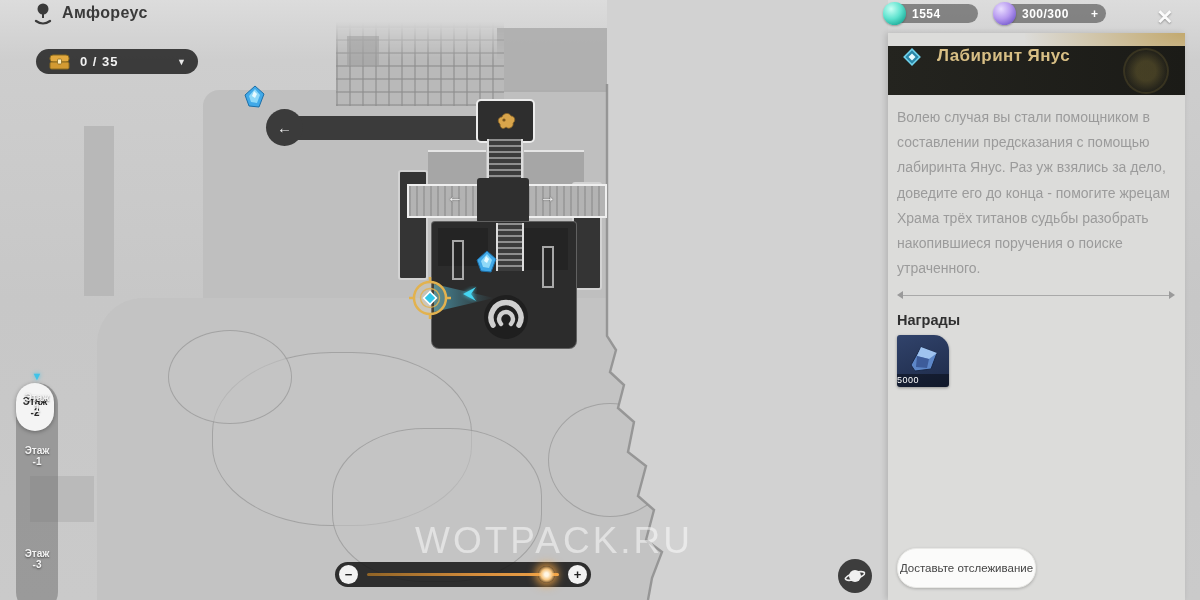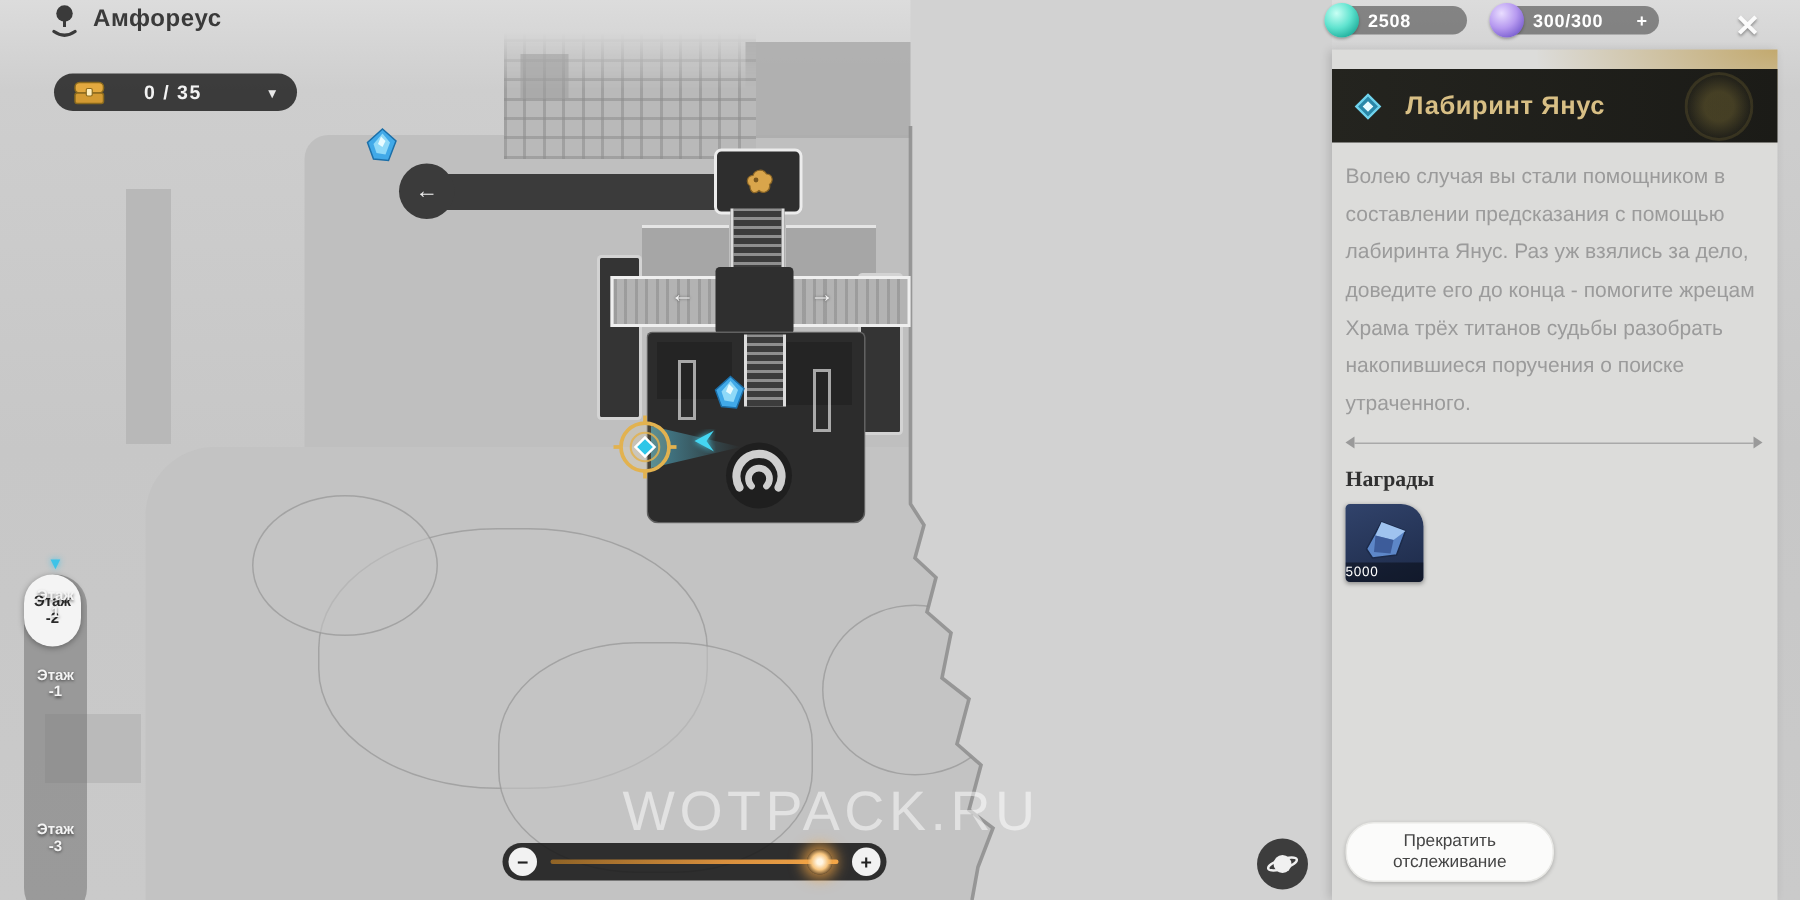--- a/index.html
+++ b/index.html
@@ -54,21 +54,21 @@
   .slot1{left:452px;top:240px;width:8px;height:36px;}
   .slot2{left:542px;top:246px;width:8px;height:38px;}
 
   
   .wm{left:415px;top:520px;font-size:37px;font-weight:400;letter-spacing:3px;color:rgba(255,255,255,.5);}
 
   
   .loc{left:62px;top:4px;font-size:16px;font-weight:600;color:#3a3a3a;letter-spacing:.4px;}
   .chest-pill{left:36px;top:49px;width:162px;height:25px;border-radius:13px;background:rgba(18,18,18,.78);
               display:flex;align-items:center;cursor:pointer;}
-  .chest-pill .cnt{color:#f2f2f2;font-size:13px;font-weight:bold;letter-spacing:1px;margin-left:26px;}
+  .chest-pill .cnt{color:#f2f2f2;font-size:13px;font-weight:bold;letter-spacing:1px;margin-left:10px;}
   .chest-pill .dd{margin-left:auto;margin-right:12px;color:#e8e8e8;font-size:9px;}
   .cur-pill{top:4px;height:19px;border-radius:10px;background:rgba(60,60,60,.55);display:flex;align-items:center;}
   .cur-pill .val{color:#fff;font-size:12px;font-weight:bold;letter-spacing:.5px;margin-left:26px;}
   .gem{position:absolute;left:-3px;top:-2px;width:23px;height:23px;border-radius:50%;}
   .gem-teal{background:radial-gradient(circle at 35% 30%,#c8fff4,#5fe3cf 45%,#1fae9c 80%);box-shadow:0 1px 2px rgba(0,0,0,.3);}
   .gem-purple{background:radial-gradient(circle at 35% 30%,#e9ddff,#b79af0 45%,#7a5fd0 80%);box-shadow:0 1px 2px rgba(0,0,0,.3);}
   .plus-sm{color:#fff;font-size:12px;font-weight:bold;margin-left:8px;margin-right:8px;}
   .close-x{left:1150px;top:2px;width:30px;height:30px;color:#fbfbfb;font-size:20px;font-weight:bold;
            display:flex;align-items:center;justify-content:center;text-shadow:0 1px 2px rgba(0,0,0,.35);cursor:pointer;}
 
@@ -92,33 +92,33 @@
              background:radial-gradient(circle,#fff6e4 15%,#f7c57e 45%,rgba(240,160,60,.4) 70%,transparent 75%);
              box-shadow:0 0 9px 3px rgba(250,170,70,.75);}
   .planet-btn{left:838px;top:559px;width:34px;height:34px;border-radius:50%;background:rgba(35,35,35,.85);
               display:flex;align-items:center;justify-content:center;cursor:pointer;}
 
   
   .panel{left:888px;top:33px;width:297px;height:567px;background:#dcdcda;box-shadow:-2px 0 6px rgba(0,0,0,.15);}
   .panel-gold{position:absolute;top:0;right:0;width:160px;height:64px;
               background:radial-gradient(ellipse at top right,rgba(186,152,74,.75),rgba(186,152,74,0) 72%);}
   .p-header{position:absolute;left:0;top:13px;width:100%;height:49px;
-            background:linear-gradient(90deg,#24241f,#1b1b17);display:flex;align-items:center;}
+            background:linear-gradient(90deg,#24241f,#1b1b17);display:flex;}
   .p-header .ttl{color:#d8bf85;font-size:17px;font-weight:bold;letter-spacing:.4px;margin-left:14px;}
   .emblem{position:absolute;right:16px;top:2px;width:46px;height:46px;border-radius:50%;
           background:radial-gradient(circle,rgba(130,115,55,.4) 30%,rgba(130,115,55,.1) 60%,transparent 72%);
           box-shadow:inset 0 0 0 2px rgba(140,125,60,.22);}
   .p-content{position:absolute;left:9px;top:72px;width:278px;}
   .objective{color:#303030;font-size:14.5px;font-weight:bold;line-height:1.5;margin-bottom:17px;}
   .desc{color:#9b9b9b;font-size:14px;line-height:1.8;}
   .divider{display:flex;align-items:center;margin-top:10px;}
   .divider .ln{flex:1;height:1px;background:#a9a9a9;}
   .tri-l{width:0;height:0;border-top:4px solid transparent;border-bottom:4px solid transparent;border-right:6px solid #9a9a9a;}
   .tri-r{width:0;height:0;border-top:4px solid transparent;border-bottom:4px solid transparent;border-left:6px solid #9a9a9a;}
-  .rewards-h{color:#303030;font-size:14.5px;font-weight:bold;margin-top:13px;font-family:Liberation Serif, serif;}
+  .rewards-h{color:#303030;font-size:14.5px;font-weight:bold;margin-top:13px;}
   .reward-tile{position:relative;margin-top:7px;width:52px;height:52px;border-radius:3px 15px 3px 3px;overflow:hidden;
                background:linear-gradient(160deg,#31436b,#1d2a48);box-shadow:0 1px 3px rgba(0,0,0,.35);cursor:pointer;}
   .reward-amt{position:absolute;left:0;right:0;bottom:0;height:13px;background:rgba(0,0,0,.4);
               color:#fff;font-size:9px;line-height:13px;letter-spacing:.5px;}
   .p-btn{position:absolute;bottom:12px;height:38px;border-radius:19px;background:#fbfbfa;border:1px solid #e9e9e6;
          box-shadow:0 1px 3px rgba(0,0,0,.22);display:flex;align-items:center;justify-content:center;
          text-align:center;color:#454545;cursor:pointer;}
   .btn-stop{left:9px;width:137px;font-size:11.5px;line-height:14px;}
   .btn-go{left:155px;width:132px;font-size:14px;font-weight:500;}
 </style>
@@ -228,21 +228,21 @@
       <rect x="1" y="2" width="19" height="7" rx="3" fill="#e3a93f" stroke="#8a6a1e" stroke-width="1"></rect>
       <rect x="1" y="9" width="19" height="7" rx="1.5" fill="#d39a32" stroke="#8a6a1e" stroke-width="1"></rect>
       <rect x="8.5" y="6" width="4" height="5" rx="1" fill="#fff0c0" stroke="#8a6a1e" stroke-width="0.8"></rect>
     </svg>
     <span class="cnt">0 / 35</span>
     <span class="dd">▼</span>
   </div>
 
   <div class="abs cur-pill" style="left:886px;width:92px;">
     <span class="gem gem-teal"></span>
-    <span class="val">2508</span>
+    <span class="val">1554</span>
   </div>
   <div class="abs cur-pill" style="left:996px;width:110px;">
     <span class="gem gem-purple"></span>
     <span class="val">300/300</span>
     <span class="plus-sm" style="margin-left:auto;">+</span>
   </div>
   <div class="abs close-x">✕</div>
 
   <div class="abs floors">
     <div class="floor-item" style="top:9px;">
@@ -298,16 +298,16 @@
       <div class="rewards-h">Награды</div>
       <div class="reward-tile">
         <svg width="52" height="40" style="display:block;margin-top:2px;">
           <polygon points="14,28 24,10 40,16 34,32 18,34" fill="#5d87c8" stroke="#1b2a49" stroke-width="1"></polygon>
           <polygon points="24,10 40,16 32,22 20,19" fill="#9fc3ef"></polygon>
           <polygon points="20,19 32,22 30,31 19,30" fill="#3d5c9a"></polygon>
         </svg>
         <div class="reward-amt">5000</div>
       </div>
     </div>
-    <div class="p-btn btn-stop">Прекратить отслеживание</div>
+    <div class="p-btn btn-stop">Доставьте отслеживание</div>
   </div>
 
 </div>
 
 </body></html>

